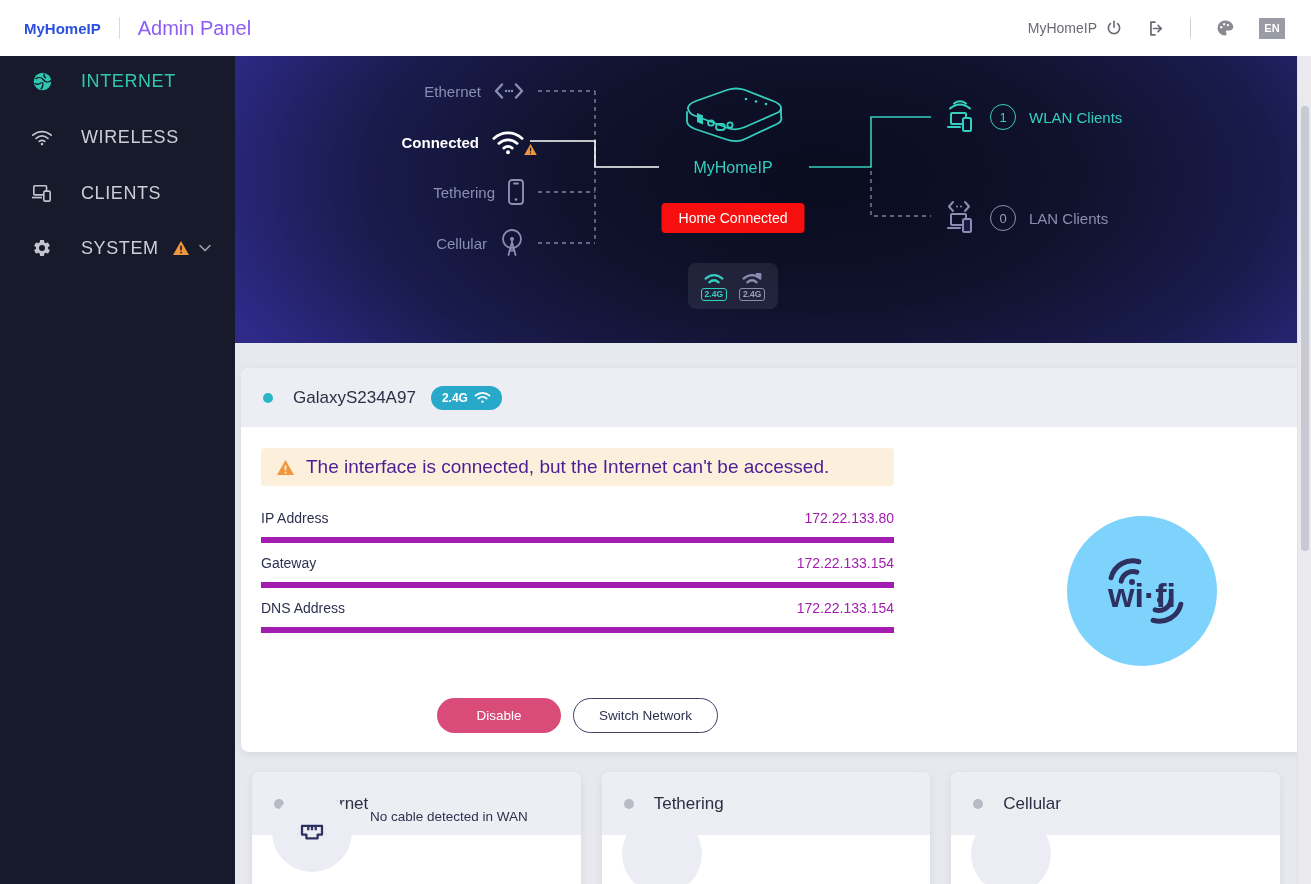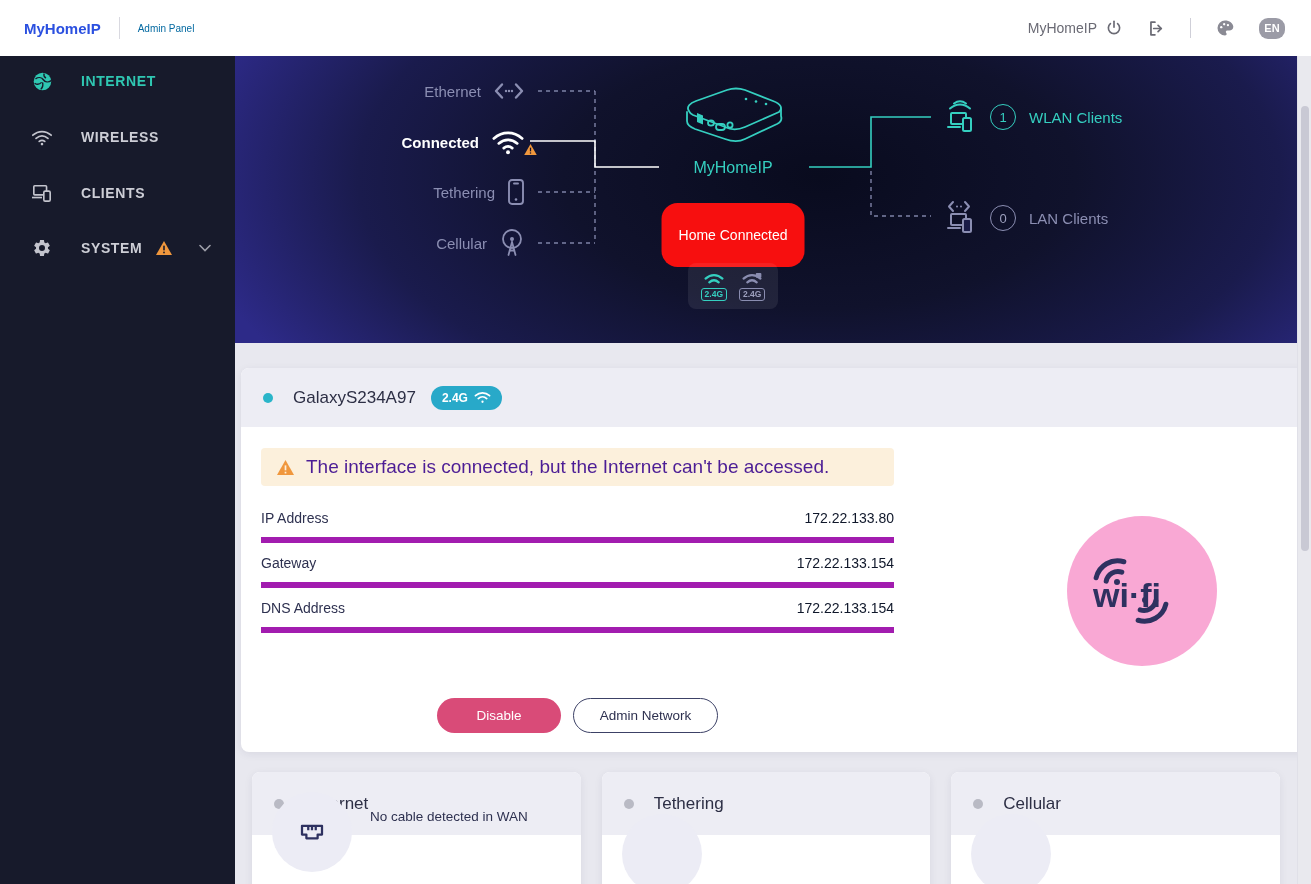--- a/index.html
+++ b/index.html
@@ -2,48 +2,48 @@
 <html><head>
 <meta charset="utf-8">
 <style>
   * { margin:0; padding:0; box-sizing:border-box; }
   html,body { width:1311px; height:884px; overflow:hidden; font-family:"Liberation Sans",sans-serif; background:#e8e8ef; }
 
   
   .topbar { position:absolute; top:0; left:0; width:1311px; height:56px; background:#ffffff; z-index:30; display:flex; align-items:center; }
   .brand { margin-left:24px; color:#2b50e0; font-size:15px; font-weight:bold; cursor:pointer; }
   .tb-div { width:1px; height:22px; background:#d9d9e0; margin:0 18px; }
-  .panel-title { color:#0369a1; font-size:10px; }
+  .panel-title { color:#8b5cf6; font-size:20px; }
   .top-right { position:absolute; right:26px; top:0; height:56px; display:flex; align-items:center; gap:24px; }
   .account { display:flex; align-items:center; gap:8px; color:#6a6a74; font-size:14px; cursor:pointer; }
   .ic { display:inline-flex; align-items:center; justify-content:center; }
   .tr-div { width:1px; height:20px; background:#cfcfd8; }
-  .en-badge { width:26px; height:21px; background:#9b9ba6; color:#fff; font-size:11px; font-weight:bold; border-radius:9px; display:flex; align-items:center; justify-content:center; cursor:pointer; }
+  .en-badge { width:26px; height:21px; background:#9b9ba6; color:#fff; font-size:11px; font-weight:bold; border-radius:0; display:flex; align-items:center; justify-content:center; cursor:pointer; }
 
   
   .sidebar { position:absolute; left:0; top:56px; width:235px; height:828px; background:#171a2b; z-index:20; }
   .nav-item { position:absolute; left:0; width:235px; height:50px; display:flex; align-items:center; padding-left:30px; cursor:pointer; }
   .nav-icon { width:24px; display:flex; justify-content:center; }
-  .nav-label { margin-left:16px; font-size:14px; font-weight:bold; letter-spacing:.6px; color:#cdced6;padding-left:11px; }
+  .nav-label { margin-left:16px; font-size:18px; font-weight:normal; letter-spacing:.6px; color:#cdced6;padding-left:11px; }
   .nav-item.active .nav-label { color:#2fc7b2; }
   .nav-warning { margin-left:14px; display:flex; }
   .nav-chevron { position:absolute; right:24px; display:flex; }
 
   
   .hero { position:absolute; left:235px; top:56px; width:1062px; height:287px; z-index:10;
           background:radial-gradient(ellipse 640px 330px at 55% 42%, #090b1e 0%, #10122c 40%, #1a1b4d 72%, #2d2a88 100%); }
   .hero-svg { position:absolute; left:0; top:0; }
   .src-row { position:absolute; left:0; width:290px; display:flex; justify-content:flex-end; align-items:center; gap:12px; transform:translateY(-50%); }
   .src-label { font-size:15px; color:#8b8eb2; }
   .src-label.on { color:#ffffff; font-weight:bold; }
   .src-icon { display:flex; position:relative; }
   .warn-mini { position:absolute; right:-12px; bottom:-4px; }
   .center-col { position:absolute; left:428px; top:0; width:140px; display:flex; flex-direction:column; align-items:center; }
   .router-name { position:absolute; top:103px; width:140px; text-align:center; color:#35cfc0; font-size:16px; }
-  .status-badge { position:absolute; top:147px; left:50%; transform:translateX(-50%); background:#f70f0f; color:#ffffff; font-size:14px; padding:24px 17px; border-radius:16px; white-space:nowrap; }
+  .status-badge { position:absolute; top:147px; left:50%; transform:translateX(-50%); background:#f70f0f; color:#ffffff; font-size:14px; padding:7px 17px; border-radius:4px; white-space:nowrap; }
   .band-panel { position:absolute; left:453px; top:207px; width:90px; height:46px; background:rgba(255,255,255,.08); border-radius:8px; display:flex; align-items:center; justify-content:center; gap:12px; }
   .band-item { display:flex; flex-direction:column; align-items:center; }
   .band-box { font-size:8.5px; font-weight:bold; border:1px solid #35cfc0; color:#35cfc0; border-radius:3px; padding:0px 3px; line-height:11px; margin-top:1px; }
   .band-item.off .band-box { border-color:#8a8db0; color:#9da0be; }
   .client-row { position:absolute; left:708px; display:flex; align-items:center; gap:13px; transform:translateY(-50%); cursor:pointer; }
   .client-count { width:26px; height:26px; border-radius:50%; border:1.5px solid; display:flex; align-items:center; justify-content:center; font-size:13px; }
   .client-row.teal .client-count { border-color:#35cfc0; color:#35cfc0; }
   .client-row.gray .client-count { border-color:#8b8eb2; color:#9da0be; }
   .client-label { font-size:15px; }
   .client-row.teal .client-label { color:#35cfc0; }
@@ -59,25 +59,25 @@
   .card-header { height:59px; background:#ededf4; border-radius:8px 8px 0 0; display:flex; align-items:center; padding:0 22px; }
   .dot { width:10px; height:10px; border-radius:50%; background:#2ab5c9; }
   .card-title { margin-left:20px; font-size:17px; color:#2d2f45; }
   .band-badge { margin-left:15px; background:#28a9c9; border-radius:13px; height:24px; padding:0 11px; display:flex; align-items:center; gap:6px; color:#fff; font-size:12px; font-weight:bold; }
   .gear-btn { position:absolute; right:22px; top:20px; cursor:pointer; display:flex; }
   .warn-banner { position:absolute; left:20px; top:80px; width:633px; height:38px; background:#fcf0dc; border-radius:4px; display:flex; align-items:center; padding:0 16px; gap:12px; }
   .warn-text { color:#4c1d95; font-size:19px; }
   .rows { position:absolute; left:20px; top:130px; width:633px; }
   .detail-row { height:45px; display:flex; align-items:center; justify-content:space-between; border-bottom:6px solid #a21caf; }
   .row-label { color:#2e3150; font-size:14px; }
-  .row-value { color:#0f172a; font-size:14px; }
+  .row-value { color:#a21caf; font-size:14px; }
   .btn-row { position:absolute; left:20px; top:330px; width:633px; display:flex; justify-content:center; gap:12px; }
   .btn-disable { width:124px; height:35px; border:none; border-radius:18px; background:#d94b78; color:#fff; font-size:13.5px; font-family:inherit; cursor:pointer; }
   .btn-switch { width:145px; height:35px; border:1px solid #3c4166; border-radius:18px; background:#fff; color:#2e3150; font-size:13.5px; font-family:inherit; cursor:pointer; }
-  .wifi-circle { position:absolute; left:826px; top:148px; width:150px; height:150px; border-radius:50%; background:#f9a8d4; display:flex; align-items:center; justify-content:flex-start; }
+  .wifi-circle { position:absolute; left:826px; top:148px; width:150px; height:150px; border-radius:50%; background:#7dd3fc; display:flex; align-items:center; justify-content:center; }
 
   
   .iface-row { position:absolute; left:17px; top:429px; width:1028px; display:flex; gap:21px; }
   .iface-card { flex:1; background:#ffffff; border-radius:8px 8px 0 0; box-shadow:0 2px 8px rgba(40,40,80,.08); height:300px; position:relative; }
   .iface-header { height:63px; background:#ededf4; border-radius:8px 8px 0 0; display:flex; align-items:center; padding:0 22px; }
   .iface-dot { width:10px; height:10px; border-radius:50%; background:#b9bac4; }
   .iface-title { margin-left:20px; font-size:17px; color:#2d2f45; }
   .iface-circle { position:absolute; left:20px; width:80px; height:80px; border-radius:50%; background:#ececf5; display:flex; align-items:center; justify-content:center; }
   .iface-msg { position:absolute; left:118px; top:36px; font-size:13.5px; color:#2e3150; width:190px; line-height:18px; }
 </style>
@@ -349,21 +349,21 @@
         <span class="row-value">172.22.133.154</span>
       </div>
       <div class="detail-row">
         <span class="row-label">DNS Address</span>
         <span class="row-value">172.22.133.154</span>
       </div>
     </div>
 
     <div class="btn-row">
       <button class="btn-disable">Disable</button>
-      <button class="btn-switch">Admin Network</button>
+      <button class="btn-switch">Switch Network</button>
     </div>
 
     <div class="wifi-circle">
       <svg width="120" height="95" viewBox="0 0 120 95">
         <g stroke="#2e3160" stroke-width="5" fill="none" stroke-linecap="round">
           <g transform="translate(42,24) rotate(-30)">
             <path d="M-16 2 A 22 22 0 0 1 16 2"></path>
             <path d="M-9 10 A 12 12 0 0 1 9 10"></path>
           </g>
           <g transform="translate(86,70) rotate(150)">

